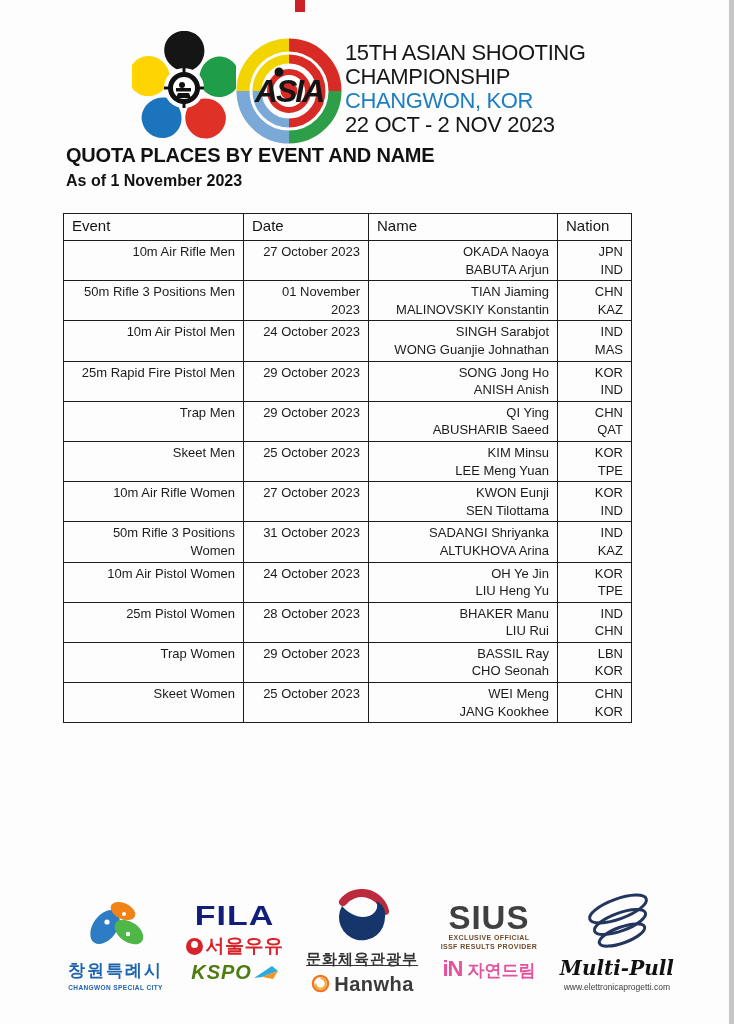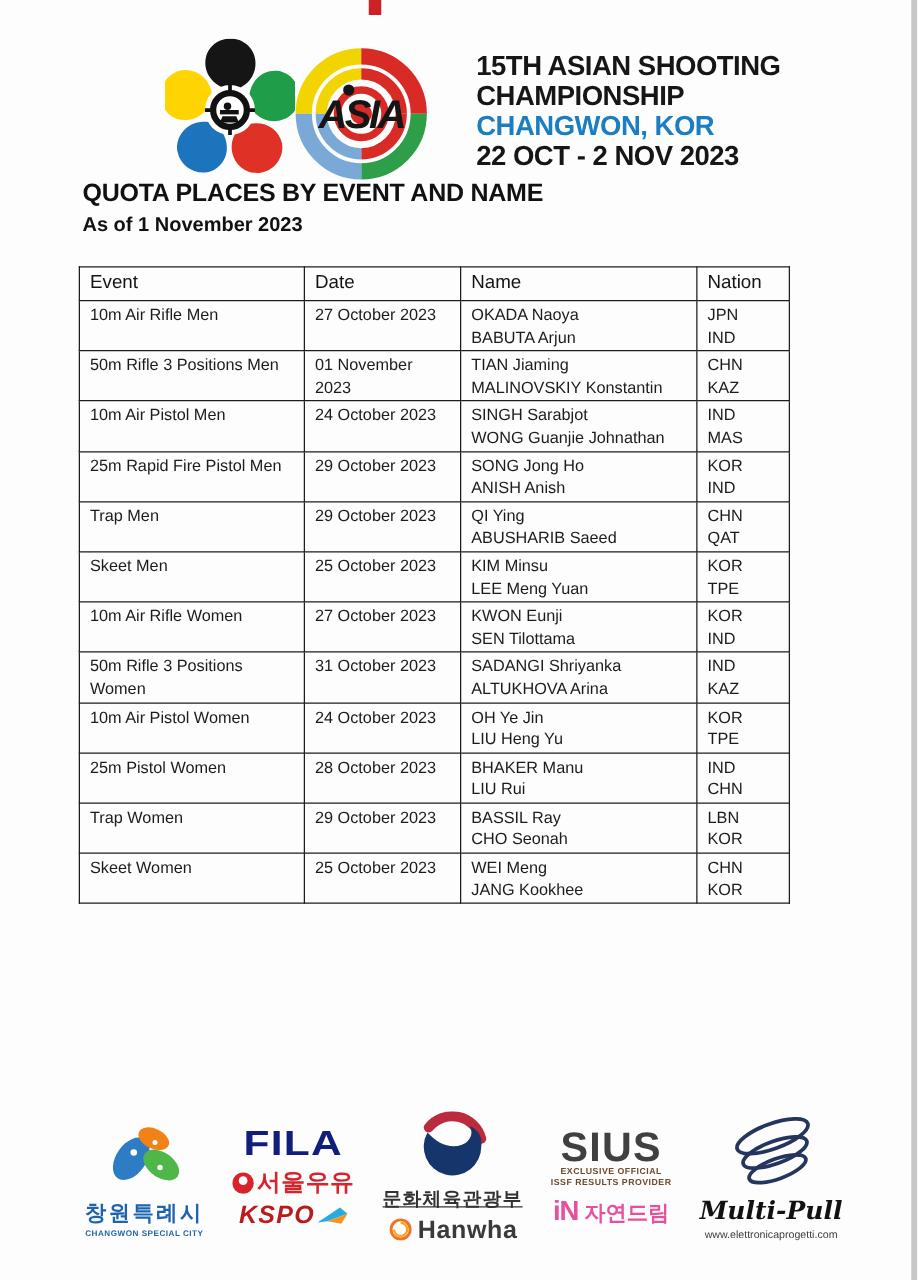--- a/index.html
+++ b/index.html
@@ -7,49 +7,49 @@
     position:relative;width:734px;height:1024px;background:#fdfdfd;
     font-family:"Liberation Sans",sans-serif;overflow:hidden;
   }
   .edge-right{position:absolute;top:0;right:0;width:5px;height:100%;background:#c6c6c6;}
   .red-tab{position:absolute;left:295px;top:0;width:10px;height:12px;background:#cc2127;}
 
   
   .logo-flower{position:absolute;left:132px;top:31px;}
   .logo-asia{position:absolute;left:236px;top:38px;}
   .title-block{position:absolute;left:345px;top:41px;}
-  .title-line{font-size:22px;font-weight:bold;line-height:24px;color:#161616;letter-spacing:-0.4px;white-space:nowrap;margin-left:36px;}
+  .title-line{font-size:22px;font-weight:normal;line-height:24px;color:#161616;letter-spacing:-0.4px;white-space:nowrap;}
   .title-line.blue{color:#1b7dc2;}
 
   .heading-block{position:absolute;left:66px;top:144px;}
   .heading-title{font-size:20px;font-weight:bold;color:#111;letter-spacing:-0.2px;}
   .heading-sub{font-size:16px;font-weight:bold;color:#111;margin-top:5px;}
 
   
   table.quota{position:absolute;left:63px;top:213px;width:568px;border-collapse:collapse;table-layout:fixed;}
   table.quota th,table.quota td{border:1.5px solid #1d1d1d;text-align:left;vertical-align:top;}
   table.quota th{font-size:15px;font-weight:normal;color:#141414;padding:3px 8px;height:20px;}
-  table.quota td{font-size:13px;color:#1b1b1b;padding:2px 8px;line-height:17.6px;height:35px;}
+  table.quota td{font-size:13px;color:#1b1b1b;padding:2px 8px;line-height:17.6px;height:35px;text-align:right;}
   .c-event{width:180px;} .c-date{width:125px;} .c-name{width:189px;} .c-nation{width:74px;}
 
   
   .footer{position:absolute;left:68px;top:868px;width:606px;height:148px;
     display:flex;justify-content:space-between;align-items:center;}
   .logo-block{display:flex;flex-direction:column;align-items:center;}
 
   .cw-kor{font-size:17px;font-weight:bold;color:#1e63ad;letter-spacing:2px;margin-top:4px;white-space:nowrap;}
   .cw-eng{font-size:6.5px;font-weight:bold;color:#1e63ad;letter-spacing:0.4px;margin-top:2px;white-space:nowrap;}
 
   .fila-word{font-size:34px;font-weight:bold;color:#121f7a;letter-spacing:1px;transform:scaleY(0.82);line-height:30px;}
   .milk-row{display:flex;align-items:center;margin-top:3px;}
   .milk-badge{width:17px;height:17px;border-radius:50%;background:#d9232a;position:relative;margin-right:3px;flex:none;}
   .milk-badge::after{content:"";position:absolute;left:5px;top:3px;width:7px;height:7px;border-radius:50%;background:#fff;}
   .milk-word{font-size:19px;font-weight:bold;color:#d9232a;letter-spacing:0.5px;white-space:nowrap;text-align:right;}
   .kspo-row{display:flex;align-items:center;margin-top:2px;}
-  .kspo-word{font-size:20px;font-weight:bold;font-style:italic;color:#b91c1c;letter-spacing:1px;}
+  .kspo-word{font-size:20px;font-weight:bold;font-style:italic;color:#4d7c0f;letter-spacing:1px;}
 
   .ministry-word{font-size:15px;font-weight:bold;color:#333;letter-spacing:1px;margin-top:5px;white-space:nowrap;text-decoration:underline;}
   .hanwha-row{display:flex;align-items:flex-start;margin-top:4px;}
   .hanwha-word{font-size:20px;font-weight:bold;color:#3a3a3a;letter-spacing:0.5px;margin-left:3px;}
 
   .sius-word{font-size:33px;font-weight:bold;color:#404040;letter-spacing:1px;line-height:30px;}
   .sius-tag{font-size:7px;font-weight:bold;color:#6f4b2e;letter-spacing:0.4px;line-height:9px;white-space:nowrap;}
   .in-row{display:flex;align-items:baseline;margin-top:5px;}
   .in-word{font-size:22px;font-weight:bold;color:#e6519d;letter-spacing:-1px;}
   .in-kor{font-size:17px;font-weight:bold;color:#e6519d;margin-left:5px;white-space:nowrap;}

